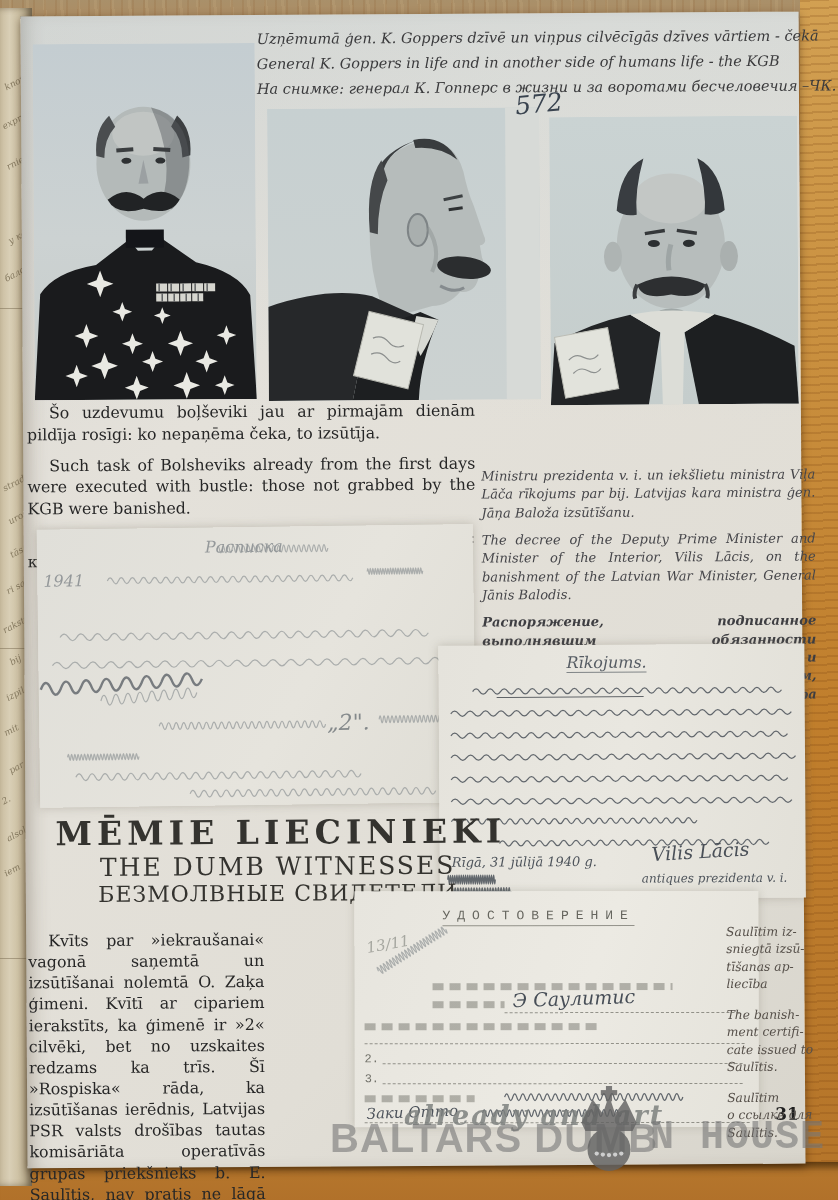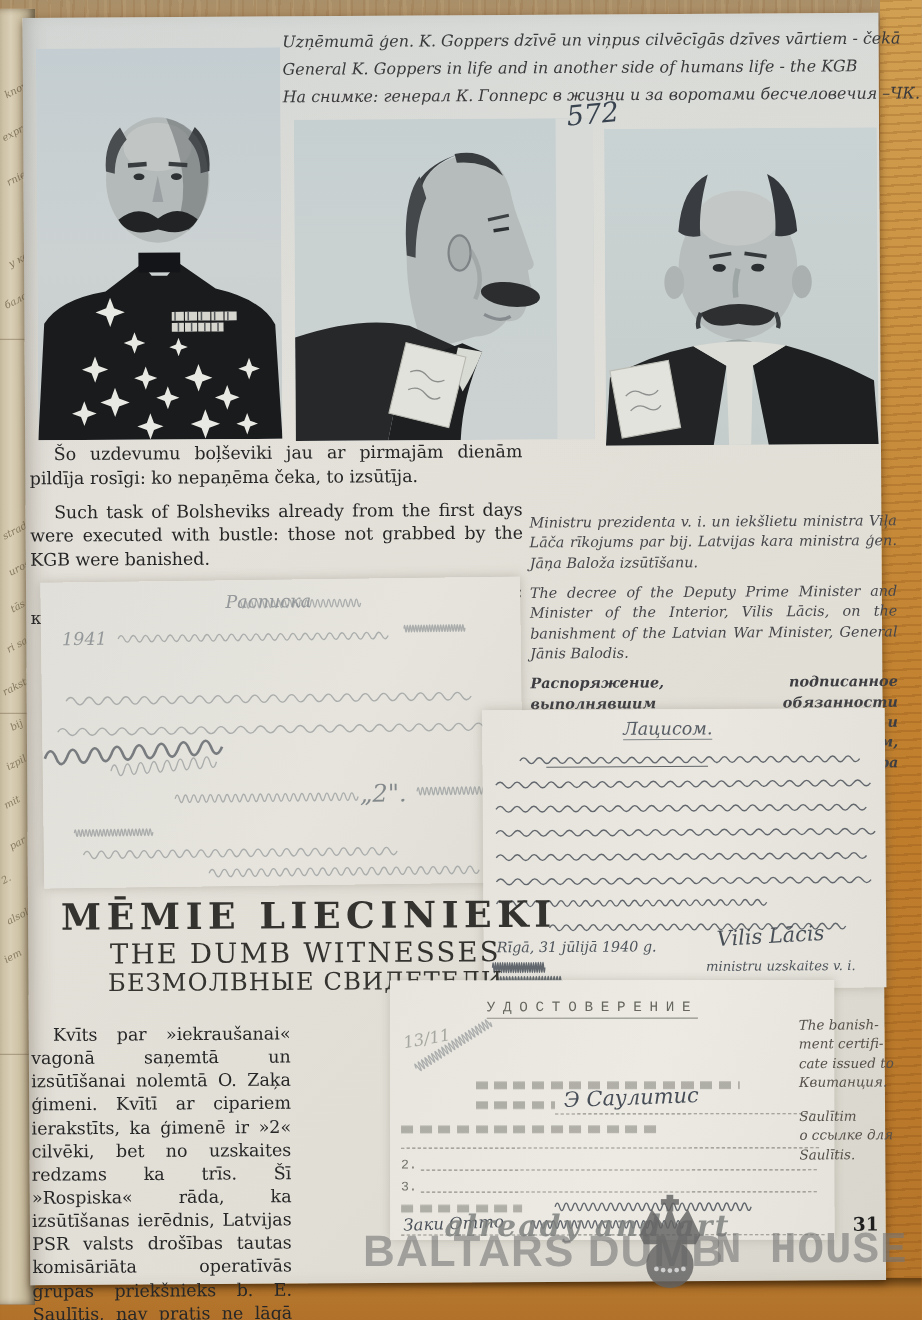--- a/index.html
+++ b/index.html
@@ -280,42 +280,42 @@
       <use href="#w" class="hw-pencil" transform="translate(14,136) scale(1.0,0.85)"></use>
       <use href="#w2" class="hw-pencil-bold" transform="translate(2,160) scale(0.84,1.1)"></use>
       <use href="#w2" class="hw-pencil" transform="translate(62,172) scale(0.5,0.9)"></use>
       <use href="#w" class="hw-pencil" transform="translate(120,198) scale(0.42,0.9)"></use>
       <use href="#w" class="hw-pencil" transform="translate(340,194) scale(0.22,0.9)"></use>
       <use href="#w" class="hw-pencil" transform="translate(28,228) scale(0.18,0.8)"></use>
       <use href="#w" class="hw-pencil" transform="translate(36,248) scale(0.72,0.9)"></use>
       <use href="#w" class="hw-pencil" transform="translate(150,266) scale(0.62,0.9)"></use>
     </svg>
     <span class="hw-word w-pencil" style="left:168px;top:12px">Расписка</span>
-    <span class="hw-word w-pencil" style="left:19px;top:44px">1941</span>
+    <span class="hw-word w-pencil" style="left:6px;top:44px">1941</span>
     <span class="hw-word w-fig" style="left:288px;top:186px">„2".</span>
   </div>
 
   <div class="abs doc doc2">
     <svg class="hw-sheet" width="366" height="254" viewBox="0 0 366 254">
       <use href="#w" class="hw-ink" transform="translate(34,46) scale(0.78,0.7)"></use>
       <path d="M58 52 H205" stroke="#3f444a" stroke-width="1" opacity=".8"></path>
       <use href="#w" class="hw-ink" transform="translate(12,68) scale(0.86,0.7)"></use>
       <use href="#w" class="hw-ink" transform="translate(12,90) scale(0.85,0.7)"></use>
       <use href="#w" class="hw-ink" transform="translate(12,112) scale(0.87,0.7)"></use>
       <use href="#w" class="hw-ink" transform="translate(12,134) scale(0.85,0.7)"></use>
       <use href="#w" class="hw-ink" transform="translate(12,156) scale(0.86,0.7)"></use>
       <use href="#w" class="hw-ink" transform="translate(12,176) scale(0.62,0.7)"></use>
       <use href="#w" class="hw-ink" transform="translate(60,198) scale(0.68,0.7)"></use>
       <use href="#w" class="hw-ink" transform="translate(8,234) scale(0.12,1.2)"></use>
       <use href="#w" class="hw-ink" transform="translate(12,246) scale(0.15,1.0)"></use>
     </svg>
-    <span class="hw-word w-head" style="left:128px;top:10px">Лацисом.</span>
+    <span class="hw-word w-head" style="left:128px;top:10px">Rīkojums.</span>
     <span class="hw-word w-ink" style="left:12px;top:210px">Rīgā, 31 jūlijā 1940 g.</span>
     <span class="hw-word w-sig" style="left:212px;top:198px">Vilis Lācis</span>
-    <span class="hw-word w-ink" style="left:202px;top:228px;font-size:12px">ministru uzskaites v. i.</span>
+    <span class="hw-word w-ink" style="left:202px;top:228px;font-size:12px">antiques prezidenta v. i.</span>
   </div>
 
   <div class="abs headline">
     <div class="l1">MĒMIE LIECINIEKI</div>
     <div class="l2">THE DUMB WITNESSES</div>
     <div class="l3">БЕЗМОЛВНЫЕ СВИДЕТЕЛИ</div>
   </div>
 
   <div class="abs left-col">
     <p>Kvīts par »iekraušanai« vagonā saņemtā un izsūtīšanai nolemtā O. Zaķa ģimeni. Kvītī ar cipariem ierakstīts, ka ģimenē ir »2« cilvēki, bet no uzskaites redzams ka trīs. Šī »Rospiska« rāda, ka izsūtīšanas ierēdnis, Latvijas PSR valsts drošības tautas komisāriāta operatīvās grupas priekšnieks b. E. Saulītis, nav pratis ne lāgā rakstīt, ne saskaitīt.</p>
@@ -338,24 +338,28 @@
     <svg class="hw-sheet" width="404" height="236" viewBox="0 0 404 236">
       <use href="#w" class="hw-ink" transform="translate(150,206) scale(0.45,0.9)"></use>
       <use href="#w" class="hw-ink" transform="translate(128,222) scale(0.35,0.9)"></use>
       <use href="#w" class="hw-pencil" transform="translate(24,80) rotate(-32) scale(0.2,1.1)"></use>
     </svg>
     <span class="cert-bottom" style="left:12px;top:214px">Заки Отто</span>
     <div class="dotline" style="left:10px;top:231px;width:385px"></div>
   </div>
 
   <div class="abs margin-col">
+    <p>Saulītim iz-
+sniegtā izsū-
+tīšanas ap-
+liecība</p>
     <p>The banish-
 ment certifi-
 cate issued to
-Квитанция.</p>
+Saulītis.</p>
     <p>Saulītim
 о ссылке для
 Saulītis.</p>
   </div>
 
   <span class="abs pageno">31</span>
 </div>
 
 <span class="wm wm-script">already and art</span>
 <span class="wm wm-big wm-pre">BALTARS DUMB</span>

